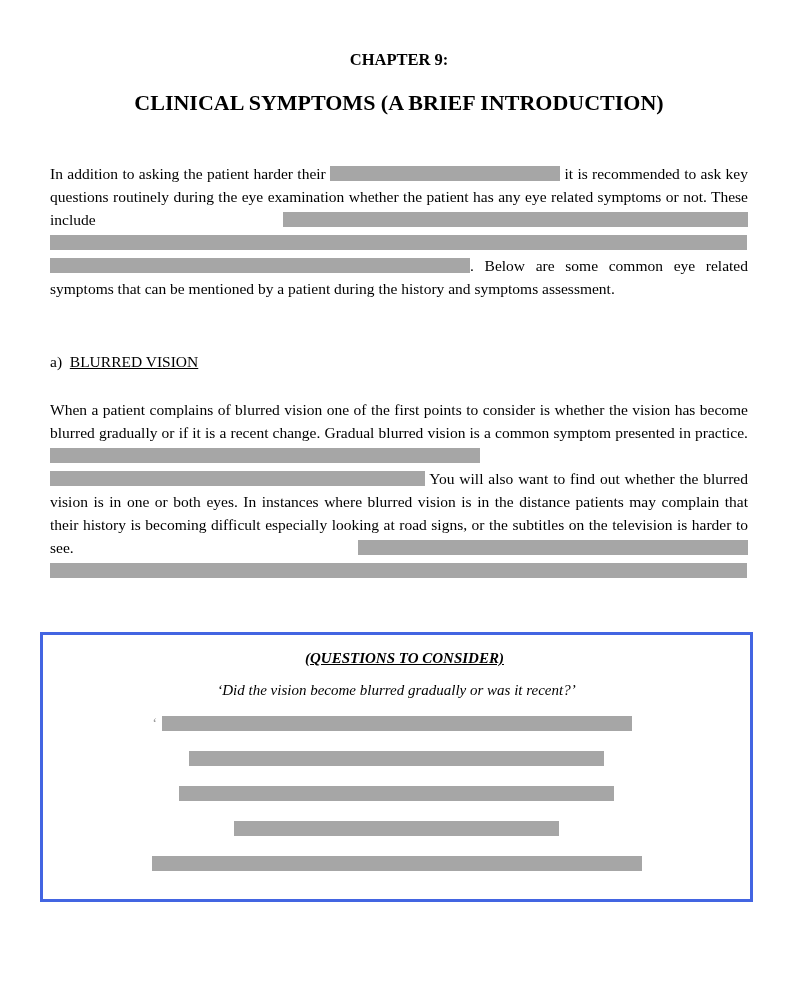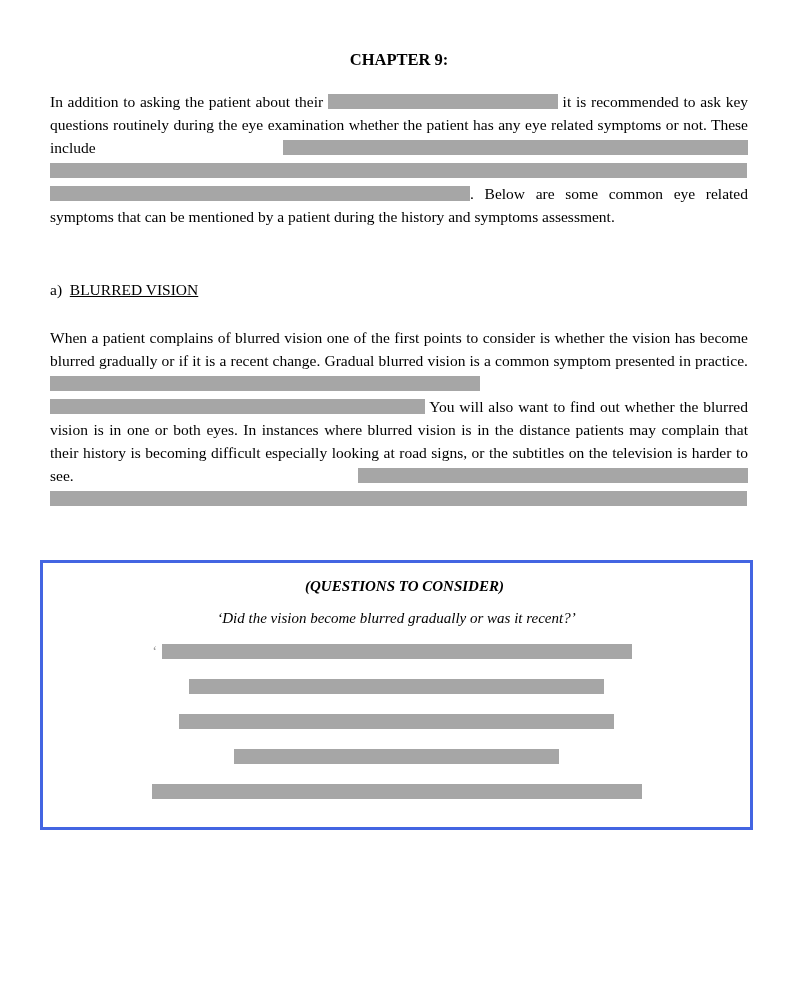--- a/index.html
+++ b/index.html
@@ -52,20 +52,21 @@
   .questions-box {
     border: 3px solid #4365e2;
     margin: 50px -5px 0 -10px;
     padding: 13px 0 8px 0;
     text-align: center;
     font-style: italic;
     font-size: 15px;
     line-height: 20px;
   }
   .qbox-heading {
+    text-decoration: underline;
     margin-bottom: 12px;
     font-weight: 600;
     padding-left: 16px;
   }
   .qbox-question { margin-bottom: 16px; }
 
   .bars { position: relative; }
   .bar {
     height: 15px;
     background: #a6a6a6;
@@ -78,22 +79,23 @@
     color: #9a9a9a;
     font-style: italic;
   }
 </style>
 </head>
 <body>
 
 <div class="page">
 
   <div class="chapter-title">CHAPTER 9:</div>
+  <div class="main-title">CLINICAL SYMPTOMS (A BRIEF INTRODUCTION)</div>
 
-  <p class="body-text"><span>In addition to asking the patient about their</span>
+  <p class="body-text"><span>In addition to asking the patient harder their</span>
     <span class="redact" style="width:230px"></span>
     <span>it is recommended to ask key questions routinely during the eye examination whether the patient has any eye related symptoms or not. These include</span>
     <span class="redact" style="width:465px"></span>
     <span class="redact" style="width:697px"></span>
     <span class="redact" style="width:420px"></span><span>. Below are some common eye related symptoms that can be mentioned by a patient during the history and symptoms assessment.</span></p>
 
   <div class="section-head"><span>a)</span>&nbsp;&nbsp;<span class="u">BLURRED VISION</span></div>
 
   <p class="body-text para-gap"><span>When a patient complains of blurred vision one of the first points to consider is whether the vision has become blurred gradually or if it is a recent change. Gradual blurred vision is a common symptom presented in practice.</span>
     <span class="redact" style="width:430px"></span>

